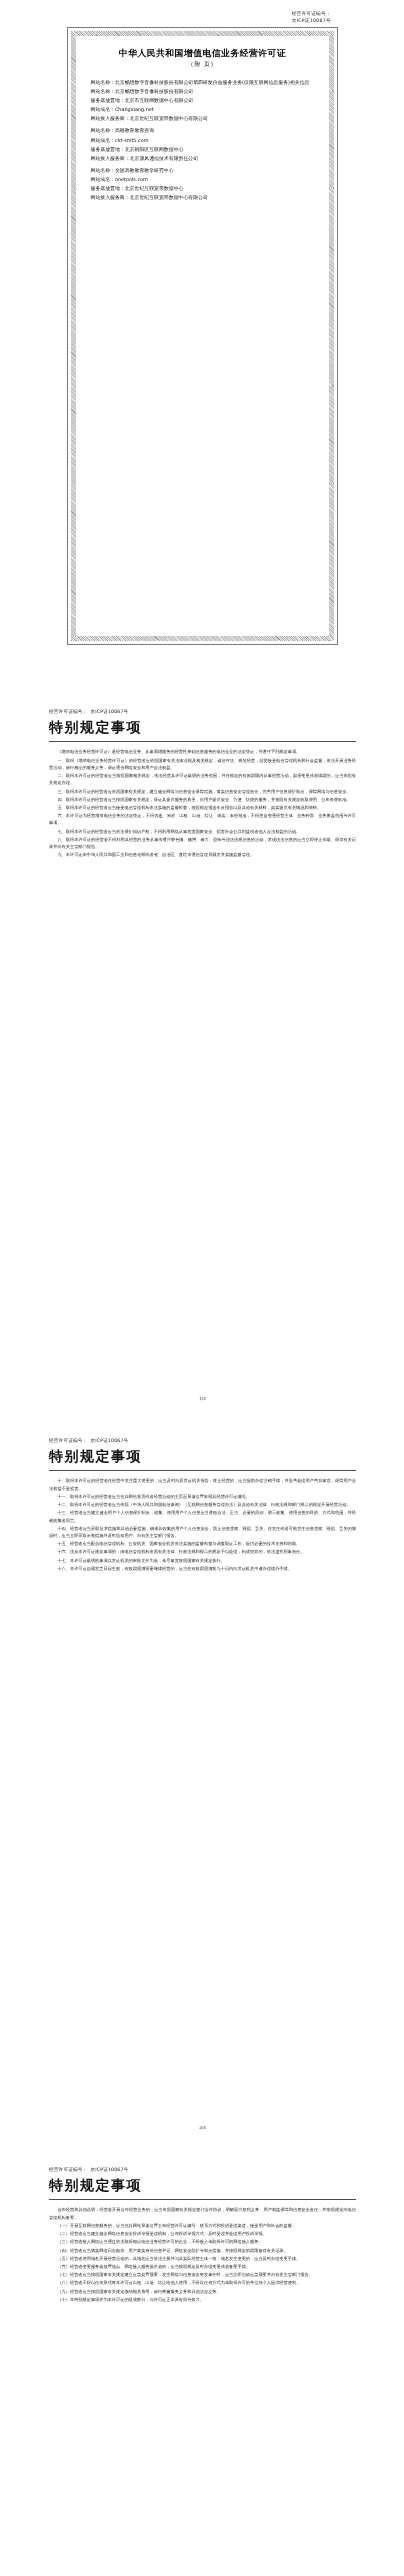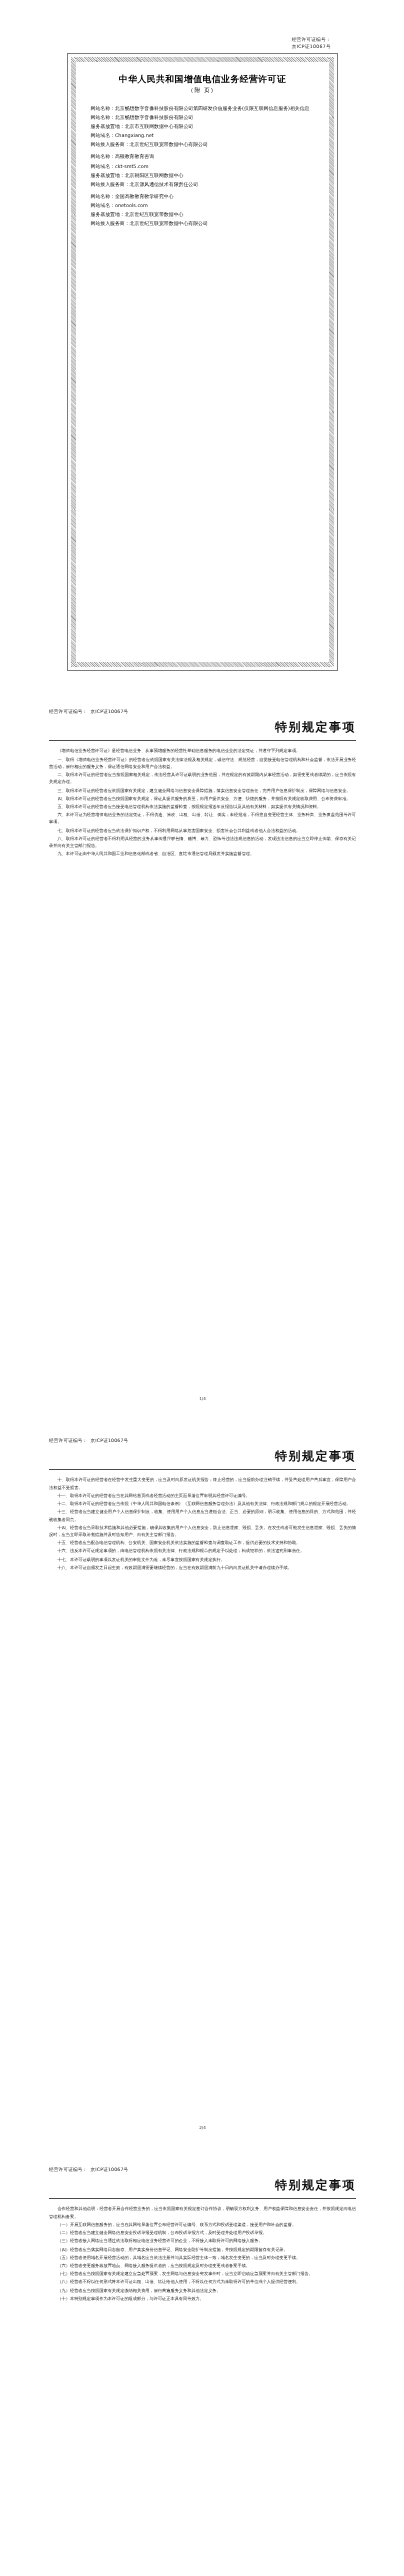--- a/index.html
+++ b/index.html
@@ -91,24 +91,24 @@
     display: flex;
     align-items: baseline;
     font-size: 4.6px;
     color: #111;
     letter-spacing: 0.2px;
     margin-bottom: 1px;
   }
   .txt-head .lbl { }
   .txt-head .num { margin-left: 3.1px; }
   .txt-title {
-    text-align: right;
+    text-align: left;
     font-family: Liberation Serif, serif;
     font-weight: bold;
-    font-size: 12px;
+    font-size: 14px;
     letter-spacing: 1.5px;
     margin: 5.2px 0 4.1px 0;
   }
   .rule {
     border: 0;
     border-top: 0.5px solid #4a4a4a;
     margin: 2.1px 0 6.2px 0;
   }
   .body-text p {
     font-size: 4.2px;
@@ -125,21 +125,21 @@
     left: 0;
     right: 0;
     text-align: center;
     font-size: 4.1px;
     color: #333;
   }
 </style>
 </head>
 <body>
 
-<div class="page txt-page" id="page1" style="padding:37px 67px 0 67px; height:685px;">
+<div class="page txt-page" id="page1" style="padding:11px 67px 0 67px; height:685px;">
   <div class="cert-head">
     <div><span class="lbl">经营许可证编号：</span></div>
     <div><span class="num">京ICP证10067号</span></div>
   </div>
 
   <div class="cert-frame">
     <div class="cert-frame-inner">
       <div class="cert-title">中华人民共和国增值电信业务经营许可证</div>
       <div class="cert-subtitle">（附    页）</div>
 

